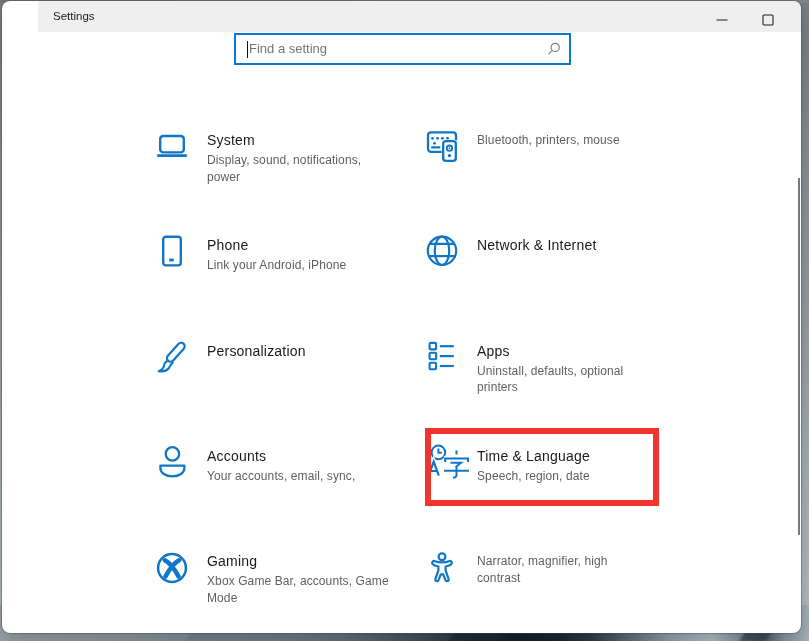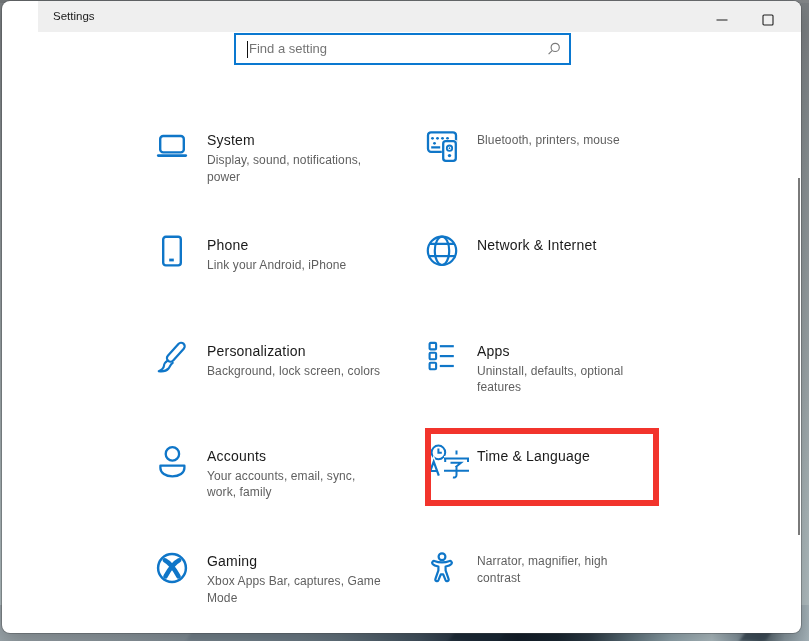--- a/index.html
+++ b/index.html
@@ -155,84 +155,83 @@
         </div>
       </div>
       <div class="tile" style="left: 154px; top: 339.6px;">
         <div class="tile-icon"><svg width="32" height="32" viewBox="0 0 32 32">
      <rect x="16.2" y="-1.3" width="7.2" height="23" rx="3.6" fill="none" stroke="#0f76c8" stroke-width="2.2" transform="rotate(42 19.8 10.2)"></rect>
      <path d="M11.6,18.6 C9.2,20.1 8.1,21.8 7.9,24.0 C7.7,26.0 6.0,27.6 2.8,29.2
               C7.6,29.8 10.8,28.6 12.5,26.5 C14.0,24.6 14.3,22.5 16.7,20.9" fill="none" stroke="#0f76c8" stroke-width="2.2" stroke-linejoin="round" stroke-linecap="round"></path>
    </svg></div>
         <div class="tile-text">
           <div class="tile-title">Personalization</div>
-          <div class="tile-sub">
-            <div>Background, lock screen, colors</div>
-          </div>
         </div>
       </div>
       <div class="tile" style="left: 424px; top: 339.6px;">
         <div class="tile-icon"><svg width="32" height="32" viewBox="0 0 32 32">
      <rect x="3.6" y="0.9" width="6.5" height="6.5" rx="1" fill="none" stroke="#0f76c8" stroke-width="2.1"></rect>
      <rect x="3.6" y="10.8" width="6.5" height="6.5" rx="1" fill="none" stroke="#0f76c8" stroke-width="2.1"></rect>
      <rect x="3.6" y="20.7" width="6.5" height="6.5" rx="1" fill="none" stroke="#0f76c8" stroke-width="2.1"></rect>
      <line x1="13.8" y1="4.2" x2="27.8" y2="4.2" stroke="#0f76c8" stroke-width="2.2"></line>
      <line x1="13.8" y1="14.1" x2="27.8" y2="14.1" stroke="#0f76c8" stroke-width="2.2"></line>
      <line x1="13.8" y1="24" x2="27.8" y2="24" stroke="#0f76c8" stroke-width="2.2"></line>
    </svg></div>
         <div class="tile-text">
           <div class="tile-title">Apps</div>
           <div class="tile-sub">
             <div>Uninstall, defaults, optional</div>
-            <div>features</div>
+            <div>printers</div>
           </div>
         </div>
       </div>
       <div class="tile" style="left: 154px; top: 444.8px;">
         <div class="tile-icon"><svg width="32" height="32" viewBox="0 0 32 32">
      <circle cx="16.4" cy="6.9" r="6.7" fill="none" stroke="#0f76c8" stroke-width="2.3"></circle>
      <path d="M4.4,18.7 H28.4 V21.0 C28.4,25.8 23.3,29.3 16.4,29.3 C9.5,29.3 4.4,25.8 4.4,21.0 Z" fill="none" stroke="#0f76c8" stroke-width="2.3" stroke-linejoin="round"></path>
    </svg></div>
         <div class="tile-text">
           <div class="tile-title">Accounts</div>
           <div class="tile-sub">
             <div>Your accounts, email, sync,</div>
-            <div>work, family</div>
           </div>
         </div>
       </div>
       <div class="tile" style="left: 424px; top: 444.8px;">
         <div class="tile-icon"><svg width="44" height="40" viewBox="0 0 44 40" style="margin-top:-4px">
      <circle cx="12.4" cy="9.4" r="6.8" fill="none" stroke="#0f76c8" stroke-width="2"></circle>
      <path d="M12.4,5.6 V9.8 H15.8" fill="none" stroke="#0f76c8" stroke-width="2"></path>
      <g fill="none" stroke="#fff" stroke-width="4.6">
        <path d="M30.5,7.6 v4 M18,15.4 h25 M19.2,15.4 v3.6 M42,15.4 v3.6"></path>
        <path d="M24.5,19.7 h10.5 l-5.5,4.5 M18,27.7 h25 M30.5,24 v8 c0,2 -1.5,2.6 -3.6,2.4"></path>
        <path d="M2.6,32.7 L7.7,18.7 L12.8,32.7 M4.5,28 h6.4"></path>
      </g>
      <g fill="none" stroke="#0f76c8" stroke-width="2">
        <path d="M30.5,7.6 v4 M18,15.4 h25 M19.2,15.4 v3.6 M42,15.4 v3.6"></path>
        <path d="M24.5,19.7 h10.5 l-5.5,4.5 M18,27.7 h25 M30.5,24 v8 c0,2 -1.5,2.6 -3.6,2.4"></path>
      </g>
      <path d="M2.6,32.7 L7.7,18.7 L12.8,32.7 M4.5,28 h6.4" fill="none" stroke="#0f76c8" stroke-width="2.2"></path>
    </svg></div>
         <div class="tile-text">
           <div class="tile-title">Time &amp; Language</div>
+          <div class="tile-sub">
+            <div>Speech, region, date</div>
+          </div>
         </div>
       </div>
       <div class="tile" style="left: 154px; top: 550px;">
         <div class="tile-icon"><svg width="32" height="32" viewBox="0 0 32 32">
      <circle cx="16" cy="16" r="13.9" fill="none" stroke="#0f76c8" stroke-width="2.5"></circle>
      <path d="M8.9,8.3 C12.6,10.2 18.1,16.5 22.5,24.3" fill="none" stroke="#0f76c8" stroke-width="4.6" stroke-linecap="round"></path>
      <path d="M23.1,8.3 C19.4,10.2 13.9,16.5 9.5,24.3" fill="none" stroke="#0f76c8" stroke-width="4.6" stroke-linecap="round"></path>
    </svg></div>
         <div class="tile-text">
           <div class="tile-title">Gaming</div>
           <div class="tile-sub">
-            <div>Xbox Apps Bar, captures, Game</div>
+            <div>Xbox Game Bar, accounts, Game</div>
             <div>Mode</div>
           </div>
         </div>
       </div>
       <div class="tile" style="left: 424px; top: 550px;">
         <div class="tile-icon"><svg width="32" height="32" viewBox="0 0 32 32">
      <circle cx="16" cy="4.8" r="3.4" fill="none" stroke="#0f76c8" stroke-width="2.2"></circle>
      <path d="M16,10.3 c-2,0 -5.2,-0.4 -6.9,-1.1 c-2.1,-0.85 -3.8,1.15 -2.6,2.7
               c0.95,1.2 3.9,2.3 5.9,2.6 l0,3.9 l-2.95,8.5 c-0.7,2 1.95,3.25 3,1.3 l2.35,-5.9 h2.4 l2.35,5.9
               c1.05,1.95 3.7,0.7 3,-1.3 l-2.95,-8.5 l0,-3.9 c2,-0.3 4.95,-1.4 5.9,-2.6

